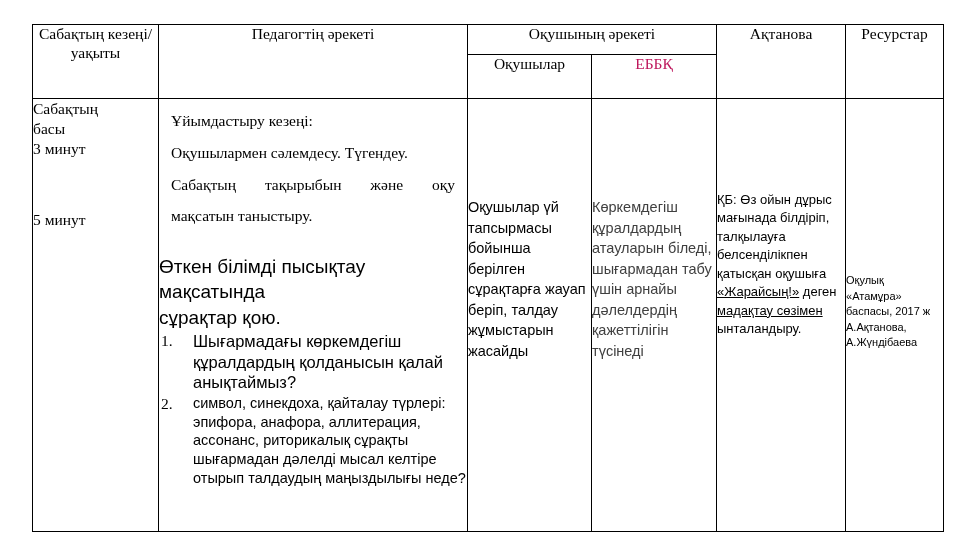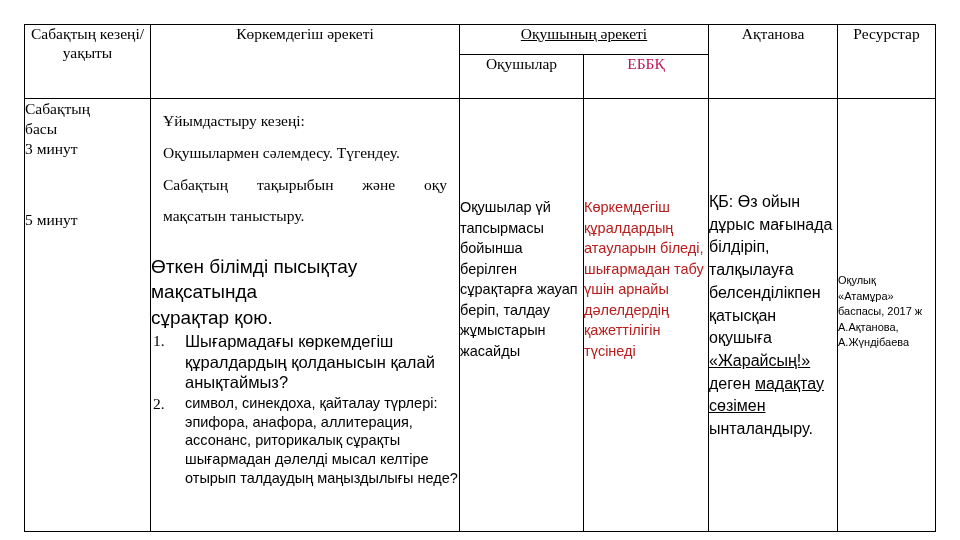--- a/index.html
+++ b/index.html
@@ -11,21 +11,21 @@
   body {
     width: 960px;
     height: 540px;
     font-family: "Liberation Serif", serif;
     color: #000000;
     overflow: hidden;
   }
 
   #plan-table {
     position: absolute;
-    left: 24px;
+    left: 32px;
     top: 24px;
     width: 911px;
     height: 489px;
     border-collapse: collapse;
     table-layout: fixed;
     padding-left: 41px;
   }
 
   #plan-table td, #plan-table th {
     border: 1.3px solid #000000;
@@ -45,21 +45,21 @@
   
   .hdr {
     text-align: center;
     font-family: "Liberation Serif", serif;
     font-size: 15.5px;
     line-height: 1.2;
     padding: 6px 3px 0 3px;
   }
   .hdr-tall { height: 72px; }
   .hdr-sub  { height: 43px; }
-  .hdr-top  { height: 29px; text-decoration: underline; }
+  .hdr-top  { height: 29px; }
   .hdr-ebbq {
     color: #be185d;
     font-weight: bold;
     font-family: "Liberation Serif", serif;
   }
 
   
   .cell {
     font-size: 15.5px;
     line-height: 1.28;
@@ -120,28 +120,28 @@
     font-family: "Liberation Sans", sans-serif;
     font-size: 14.5px;
     line-height: 1.42;
   }
 
   .ebbq-cell {
     padding: 6px 5px 0 7px;
     font-family: "Liberation Sans", sans-serif;
     font-size: 14.5px;
     line-height: 1.42;
-    color: #b91c1c;
+    color: #404040;
     font-weight: bold;
   }
 
   .assess-cell {
     padding: 6px 5px 0 7px;
     font-family: "Liberation Sans", sans-serif;
-    font-size: 16px;
+    font-size: 13px;
     line-height: 1.42;
   }
   .assess-cell u { text-decoration: underline; }
 
   .resource-cell {
     padding: 6px 4px 0 6px;
     font-family: "Liberation Sans", sans-serif;
     font-size: 11px;
     line-height: 1.42;
   }
@@ -161,21 +161,21 @@
     <col class="col-stage">
     <col class="col-teacher">
     <col class="col-pupils">
     <col class="col-ebbq">
     <col class="col-assess">
     <col class="col-resource">
   </colgroup>
   <thead>
     <tr>
       <th class="hdr hdr-tall" rowspan="2">Сабақтың кезеңі/уақыты</th>
-      <th class="hdr hdr-tall" rowspan="2">Көркемдегіш әрекеті</th>
+      <th class="hdr hdr-tall" rowspan="2">Педагогтің әрекеті</th>
       <th class="hdr hdr-top" colspan="2">Оқушының әрекеті</th>
       <th class="hdr hdr-tall" rowspan="2">Ақтанова</th>
       <th class="hdr hdr-tall" rowspan="2">Ресурстар</th>
     </tr>
     <tr>
       <th class="hdr hdr-sub">Оқушылар</th>
       <th class="hdr hdr-sub hdr-ebbq">ЕББҚ</th>
     </tr>
   </thead>
   <tbody>

